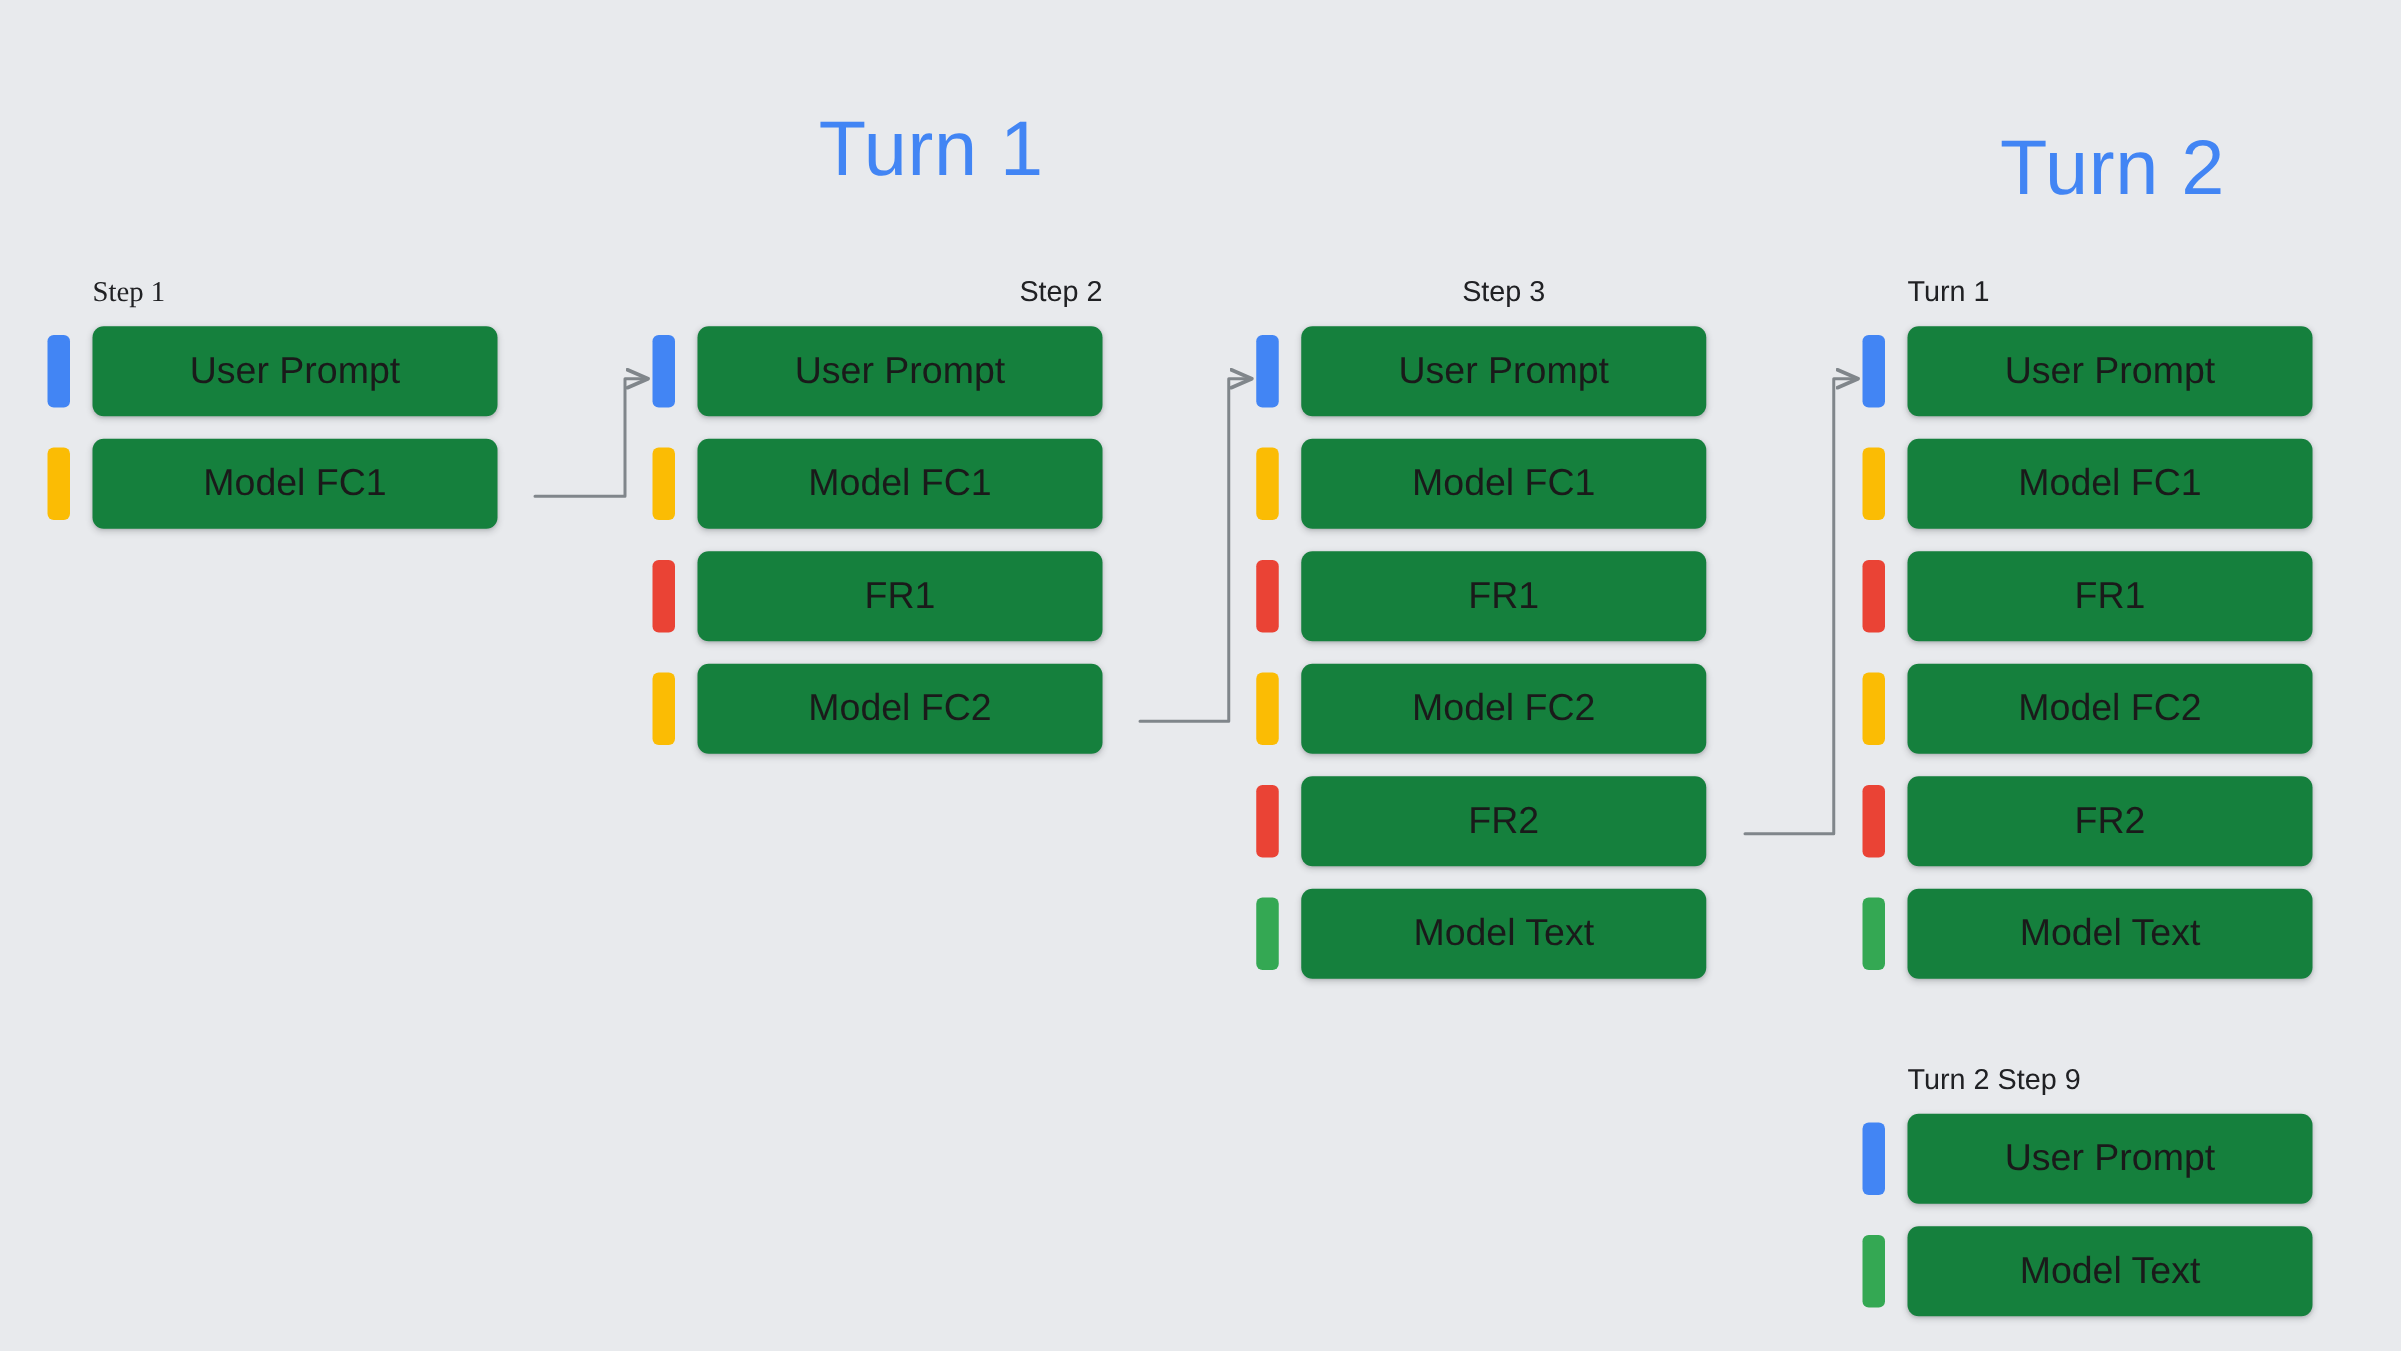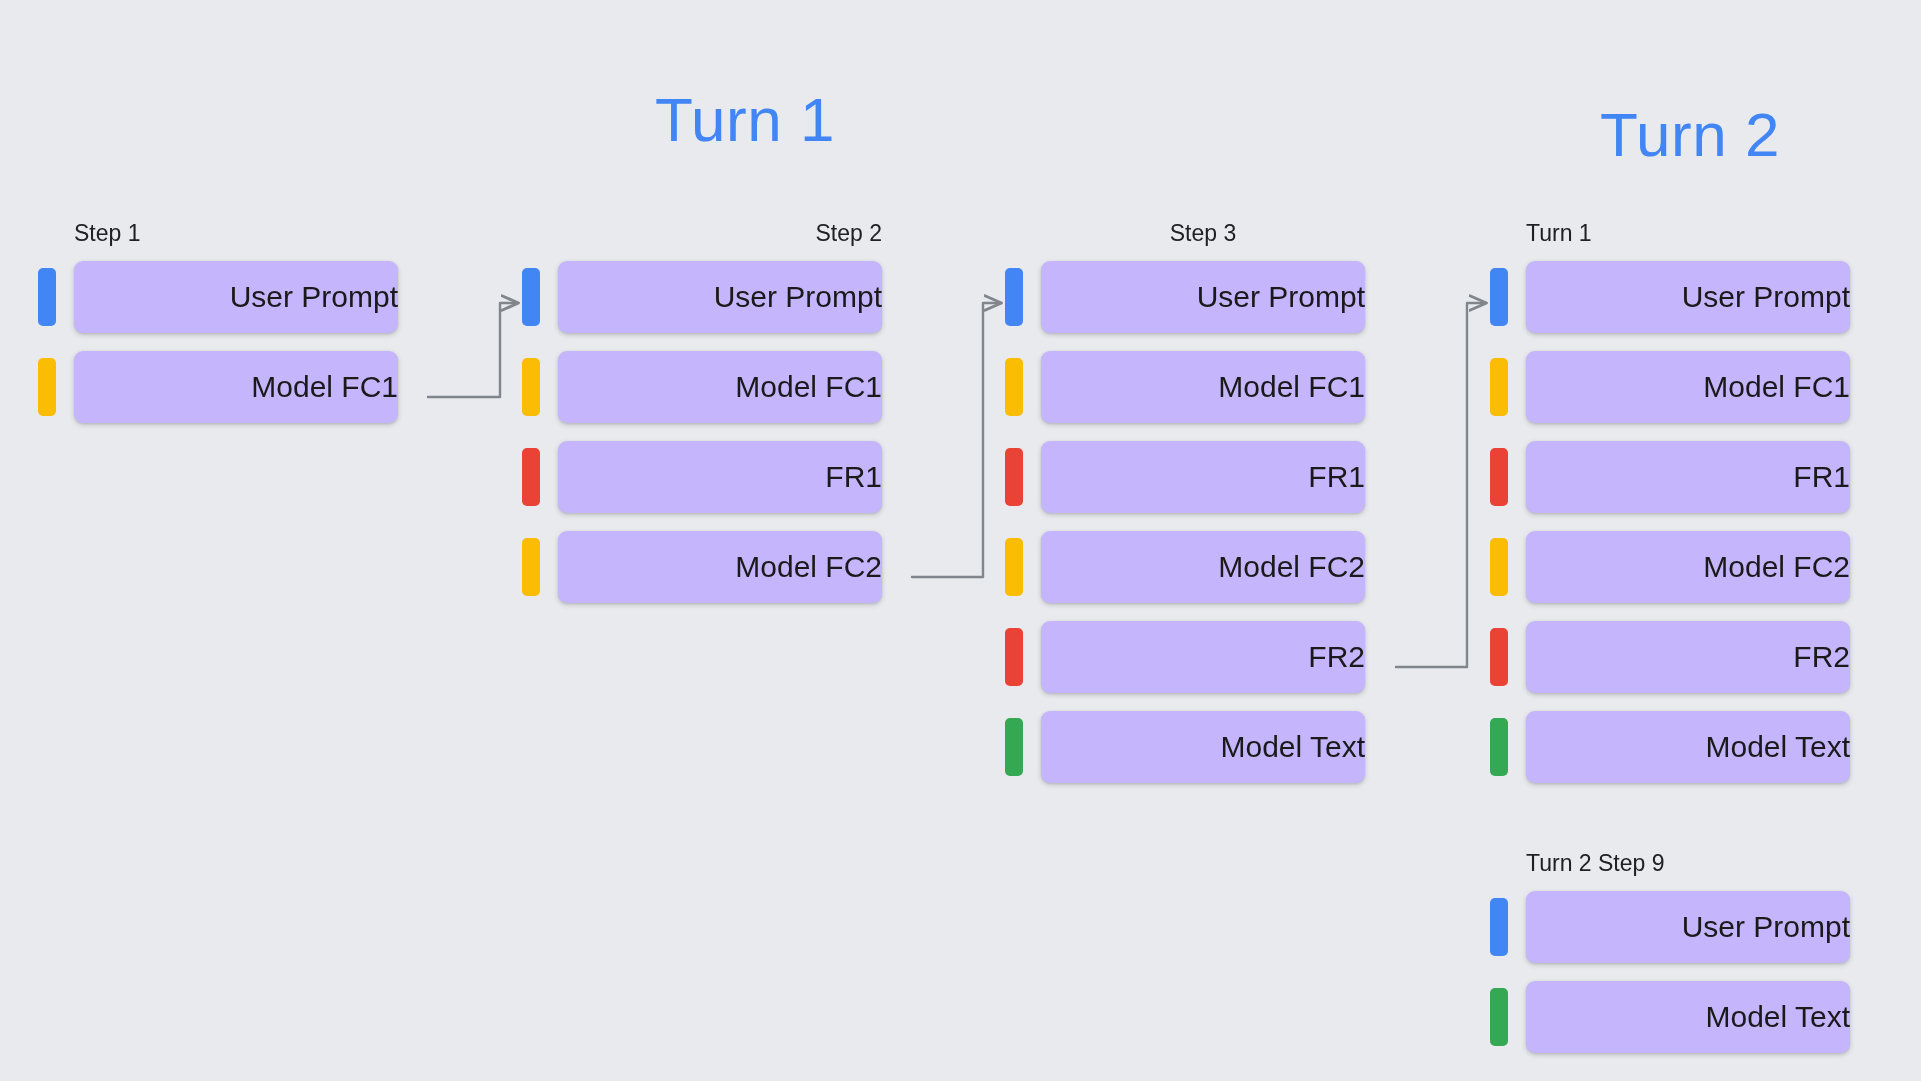--- a/index.html
+++ b/index.html
@@ -69,26 +69,26 @@
   }
   .bar.blue   { background: #4285f4; }
   .bar.yellow { background: #fbbc04; }
   .bar.red    { background: #ea4335; }
   .bar.green  { background: #34a853; }
 
   .card {
     margin-left: 18px;
     flex: 1 1 auto;
     height: 72px;
-    background: #c4b5fd;
+    background: #15803d;
     border-radius: 9px;
     box-shadow: 0 2px 5px rgba(60,64,67,0.22), 0 1px 2px rgba(60,64,67,0.12);
     display: flex;
     align-items: center;
-    justify-content: flex-end;
+    justify-content: center;
     box-sizing: border-box;
   }
   .card-label {
     font-size: 30px;
     color: #1a1a1a;
     font-weight: 400;
     line-height: 1;
     white-space: nowrap;
   }
 
@@ -118,21 +118,21 @@
         <path d="M 1396 630 L 1467 630 L 1467 266 L 1486 266" fill="none" stroke="#80868b" stroke-width="2.4" stroke-linecap="round" stroke-linejoin="round" marker-end="url(#arrowhead)"></path>
       </g>
   </svg>
 
   <div id="titles">
       <div class="turn-title" style="left: 655px; top: 52px;">Turn 1</div>
       <div class="turn-title" style="left: 1600px; top: 67px;">Turn 2</div>
     </div>
   <div id="columns">
       <div class="column" style="left: 38px; top: 185px;">
-        <div class="col-label" style="margin-left: 36px;">Step 1</div>
+        <div class="col-label" style="margin-left: 36px; font-family: Liberation Serif, serif;">Step 1</div>
         <div class="rows">
           <div class="row">
             <div class="bar blue"></div>
             <div class="card">
               <span class="card-label">User Prompt</span>
             </div>
           </div>
           <div class="row">
             <div class="bar yellow"></div>
             <div class="card">

